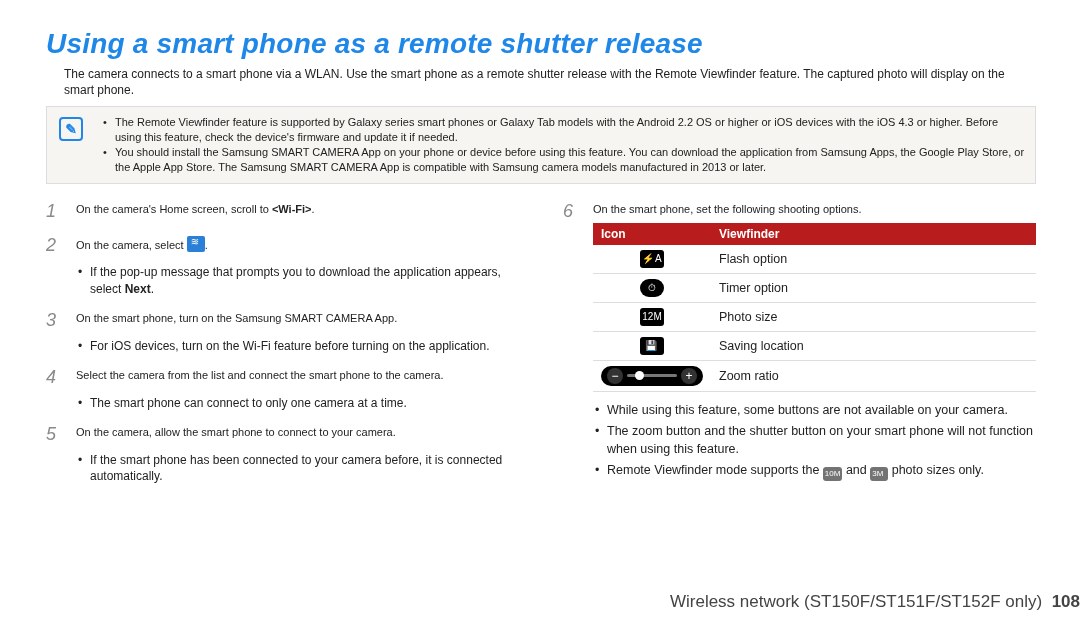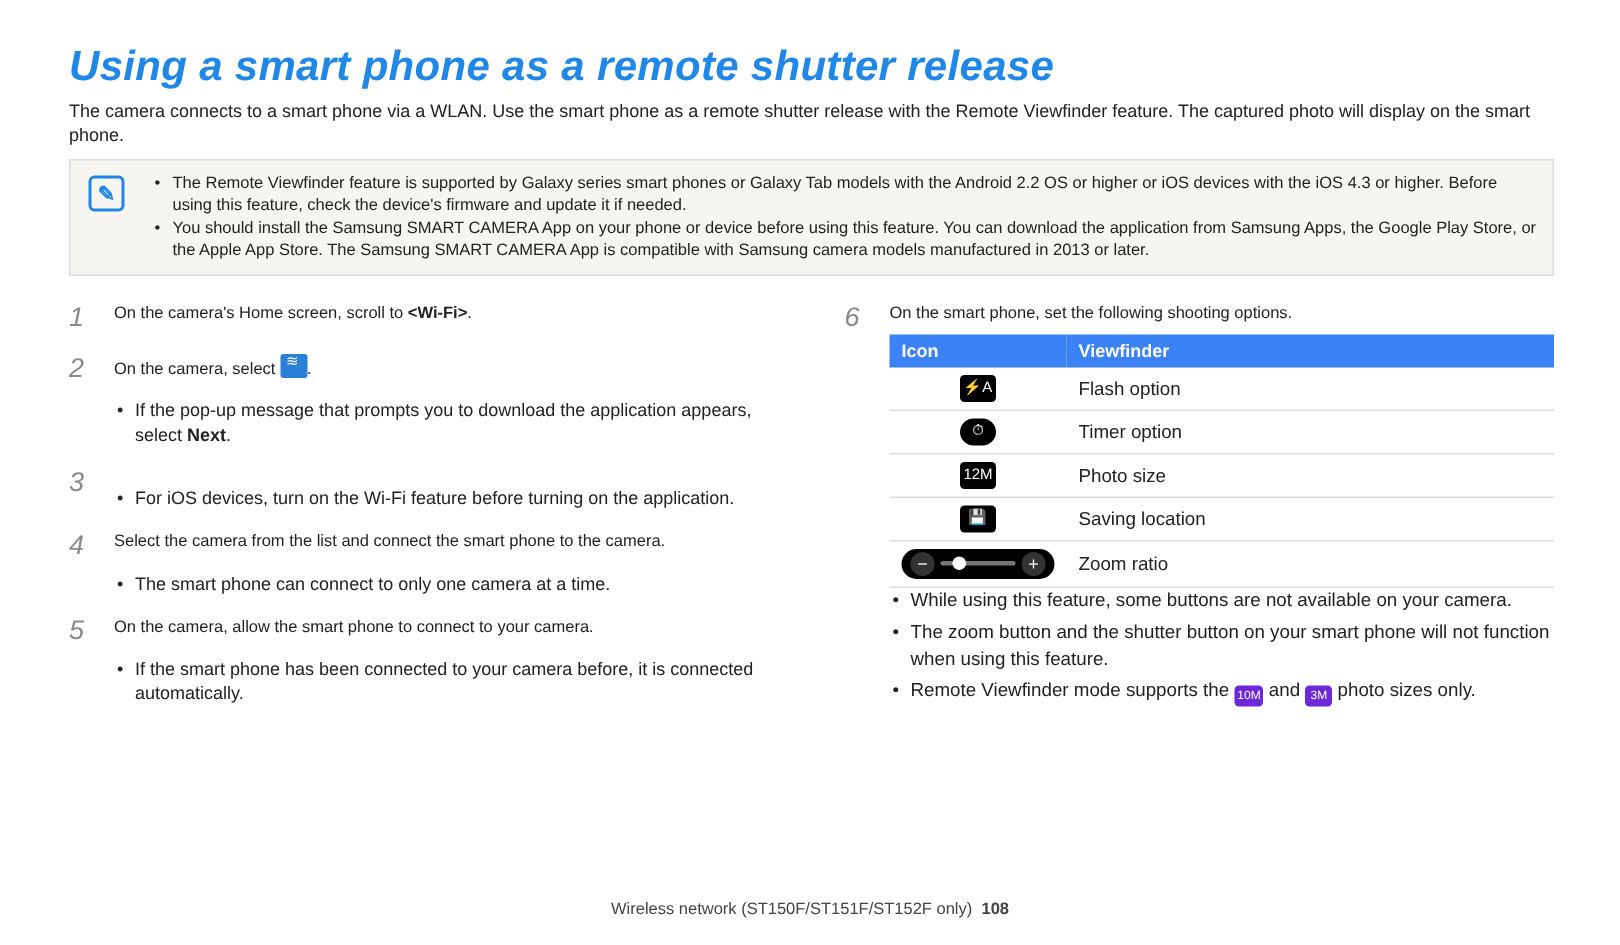--- a/index.html
+++ b/index.html
@@ -1,52 +1,52 @@
 <!DOCTYPE html>
 <html><head>
 <meta charset="utf-8">
 <style>
   * { box-sizing: border-box; margin: 0; padding: 0; }
   html, body { width: 1080px; height: 630px; background: #fff; font-family: "Segoe UI", "Helvetica Neue", Arial, sans-serif; color: #222; }
   .page { padding: 28px 44px 8px 46px; position: relative; height: 100%; }
   h1.title { color: #1F87E8; font-size: 28px; font-weight: 700; font-style: italic; margin-bottom: 6px; letter-spacing: .2px; }
-  .intro { font-size: 12px; line-height: 1.35; margin-bottom: 8px; }
+  .intro { font-size: 12px; line-height: 1.35; margin-bottom: 8px; margin-left: 18px; }
   .notebox { border: 1px solid #ddd; background: #f7f5f1; padding: 8px 10px 8px 56px; position: relative; font-size: 11px; line-height: 1.35; min-height: 52px; }
   .notebox .noteicon { position: absolute; left: 12px; top: 10px; width: 24px; height: 24px; border: 2px solid #1F87E8; border-radius: 4px; display: flex; align-items: center; justify-content: center; color: #1F87E8; font-weight: 700; font-size: 14px; }
   .notebox ul { list-style: none; }
   .notebox li { position: relative; padding-left: 12px; }
   .notebox li::before { content: "•"; position: absolute; left: 0; }
   .cols { display: flex; gap: 44px; margin-top: 18px; }
   .col { flex: 1 1 0; font-size: 13px; }
   ol.steps { list-style: none; counter-reset: none; }
   ol.steps > li { display: flex; gap: 12px; margin-bottom: 14px; }
   .stepnum { font-style: italic; font-size: 18px; color: #8a8a8a; font-weight: 400; width: 18px; flex-shrink: 0; line-height: 1.1; }
   .stepbody { flex: 1; }
   .stepmain { font-size: 11px; line-height: 1.35; }
   .stepmain b { font-weight: 700; }
   .subbul { list-style: none; margin-top: 12px; }
   .subbul li { position: relative; padding-left: 14px; font-size: 12px; line-height: 1.35; color: #222; }
   .subbul li::before { content: "•"; position: absolute; left: 2px; }
   .inl-icon { display: inline-block; width: 18px; height: 16px; background: #2a7fd6; border-radius: 2px; vertical-align: -3px; position: relative; }
   .inl-icon::after { content: "≋"; color: #fff; font-size: 10px; position: absolute; left: 4px; top: -1px; }
   table.opts { width: 100%; border-collapse: collapse; font-size: 12.5px; margin-top: 6px; }
-  table.opts th { background: #3b82f6; color: #fff; text-align: left; font-weight: 700; padding: 4px 8px; font-size: 12px; }
+  table.opts th { background: #b91c1c; color: #fff; text-align: left; font-weight: 700; padding: 4px 8px; font-size: 12px; }
   table.opts td { border-bottom: 1px solid #ddd; padding: 5px 8px; vertical-align: middle; }
   table.opts td.ic { width: 86px; text-align: center; }
   .ticon { display: inline-block; min-width: 24px; height: 18px; background: #000; color: #fff; border-radius: 3px; font-size: 10px; line-height: 18px; text-align: center; padding: 0 2px; }
   .ticon.round { border-radius: 9px; }
   .zoombar { display: inline-flex; align-items: center; background: #000; border-radius: 11px; height: 20px; padding: 0 6px; gap: 4px; }
   .zoombar .cap { width: 16px; height: 16px; border-radius: 50%; background: #333; color: #fff; font-size: 12px; line-height: 16px; text-align: center; }
   .zoombar .track { width: 50px; height: 3px; background: #777; border-radius: 2px; position: relative; }
   .zoombar .track::after { content: ""; position: absolute; left: 8px; top: -3px; width: 9px; height: 9px; background: #fff; border-radius: 50%; }
-  .afterlist { list-style: none; }
+  .afterlist { list-style: none; margin-top: 10px; }
   .afterlist li { position: relative; padding-left: 14px; font-size: 12.5px; line-height: 1.4; margin-bottom: 4px; }
   .afterlist li::before { content: "•"; position: absolute; left: 2px; }
-  .smicon { display: inline-block; min-width: 18px; height: 14px; background: #6d28d9; color: #fff; border-radius: 3px; font-size: 8px; line-height: 14px; text-align: center; vertical-align: -2px; padding: 0 2px; }
-  .footer { position: absolute; bottom: 18px; left: 0; right: 0; text-align: center; font-size: 11px; color: #444; }
+  .smicon { display: inline-block; min-width: 18px; height: 14px; background: #737373; color: #fff; border-radius: 3px; font-size: 8px; line-height: 14px; vertical-align: -2px; padding: 0 2px; }
+  .footer { position: absolute; bottom: 18px; left: 0; right: 0; text-align: right; font-size: 17px; color: #444; }
   .footer .pn { font-weight: 700; }
 </style>
 </head>
 <body>
 
 <div class="page">
 
   <h1 class="title">Using a smart phone as a remote shutter release</h1>
 
   <p class="intro">The camera connects to a smart phone via a WLAN. Use the smart phone as a remote shutter release with the Remote Viewfinder feature. The captured photo will display on the smart phone.</p>
@@ -83,20 +83,21 @@
               <li>
                 <span>If the pop-up message that prompts you to download the application appears, select </span><b>Next</b><span>.</span>
               </li>
             </ul>
           </div>
         </li>
 
         <li>
           <span class="stepnum">3</span>
           <div class="stepbody">
+            <div class="stepmain">On the smart phone, turn on the Samsung SMART CAMERA App.</div>
             <ul class="subbul">
               <li>For iOS devices, turn on the Wi-Fi feature before turning on the application.</li>
             </ul>
           </div>
         </li>
 
         <li>
           <span class="stepnum">4</span>
           <div class="stepbody">
             <div class="stepmain">Select the camera from the list and connect the smart phone to the camera.</div>

